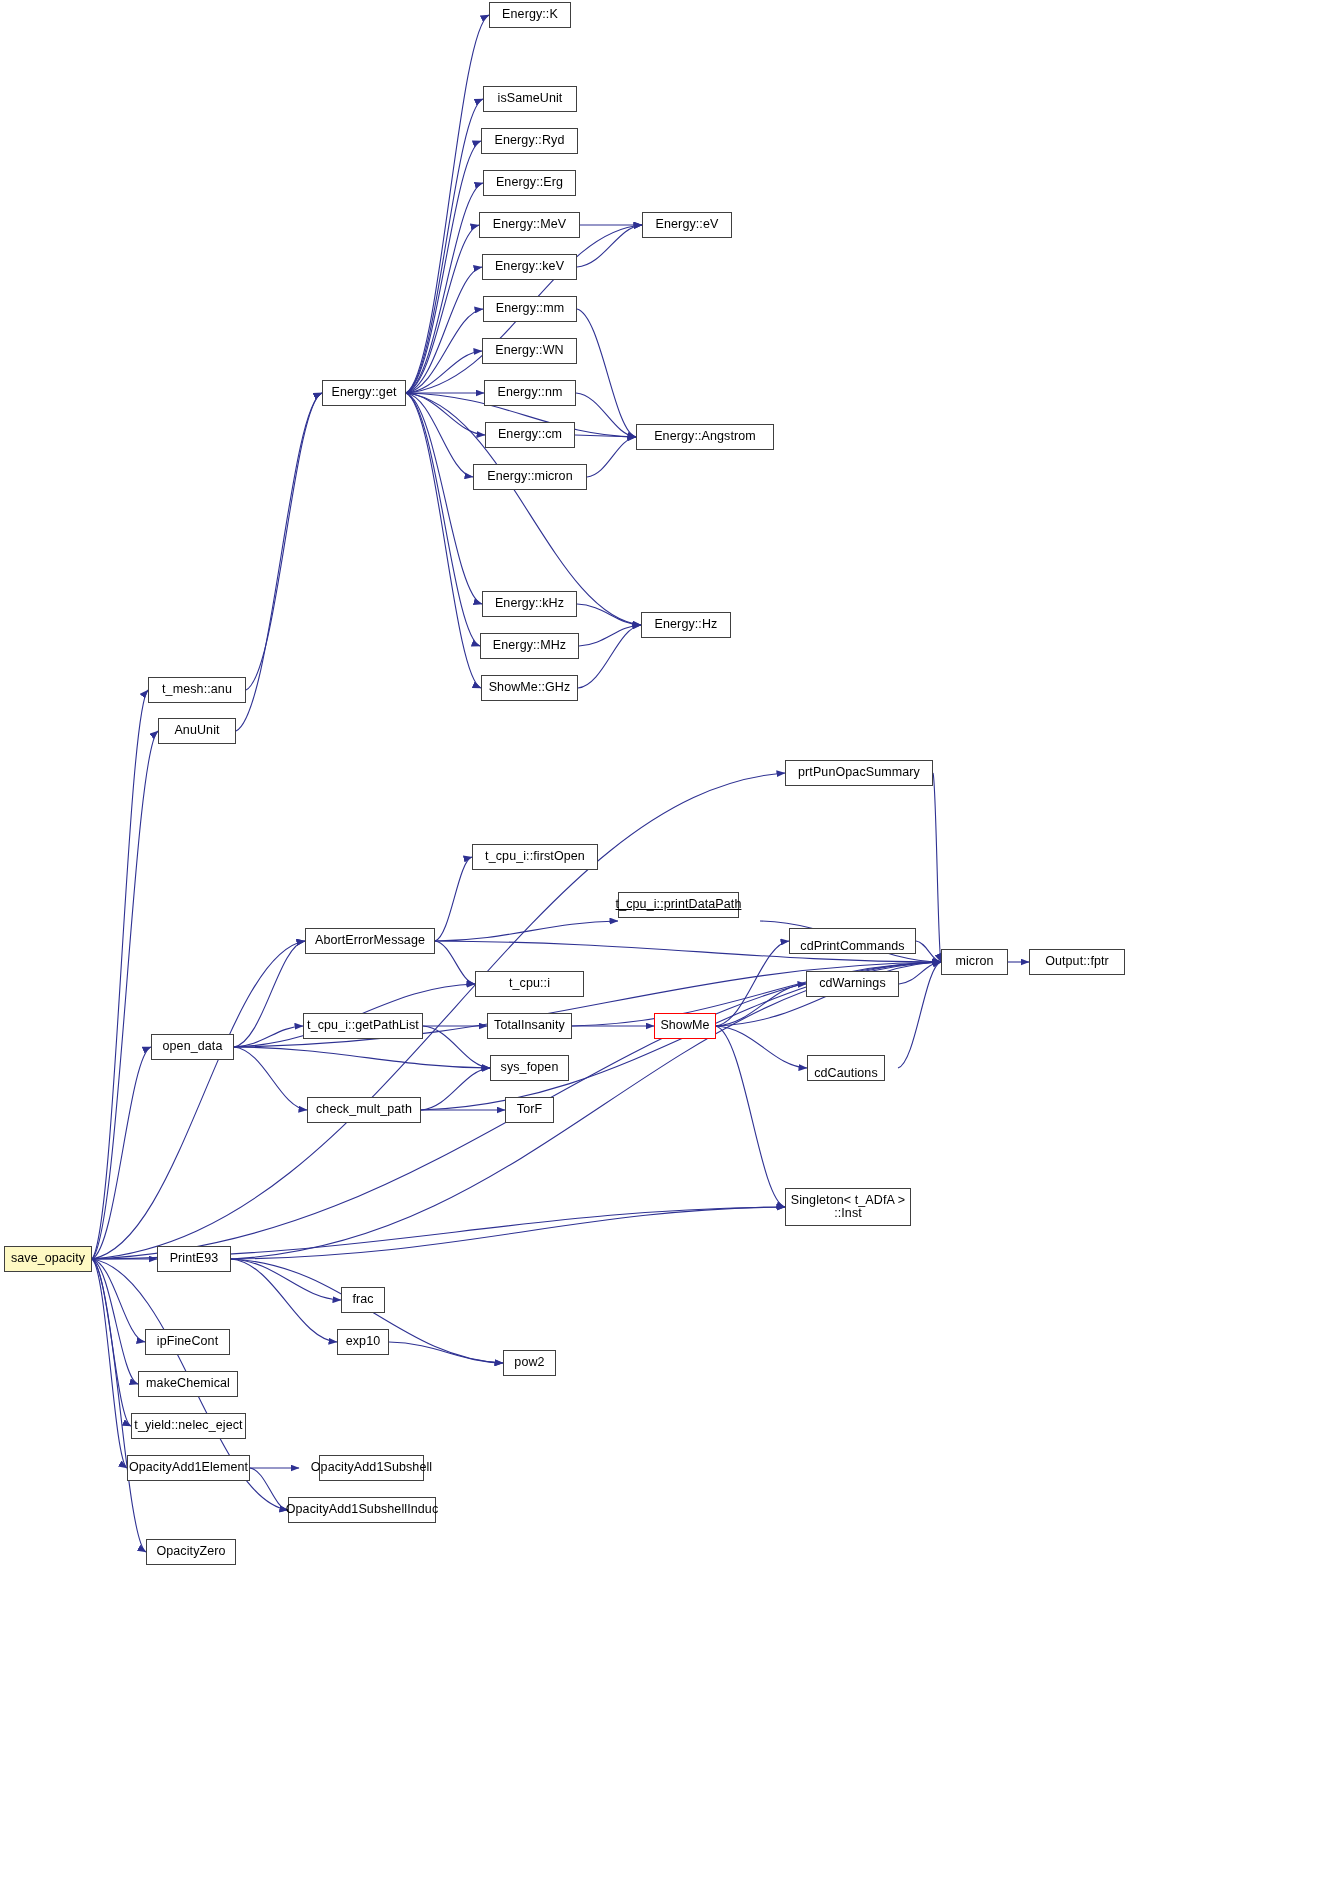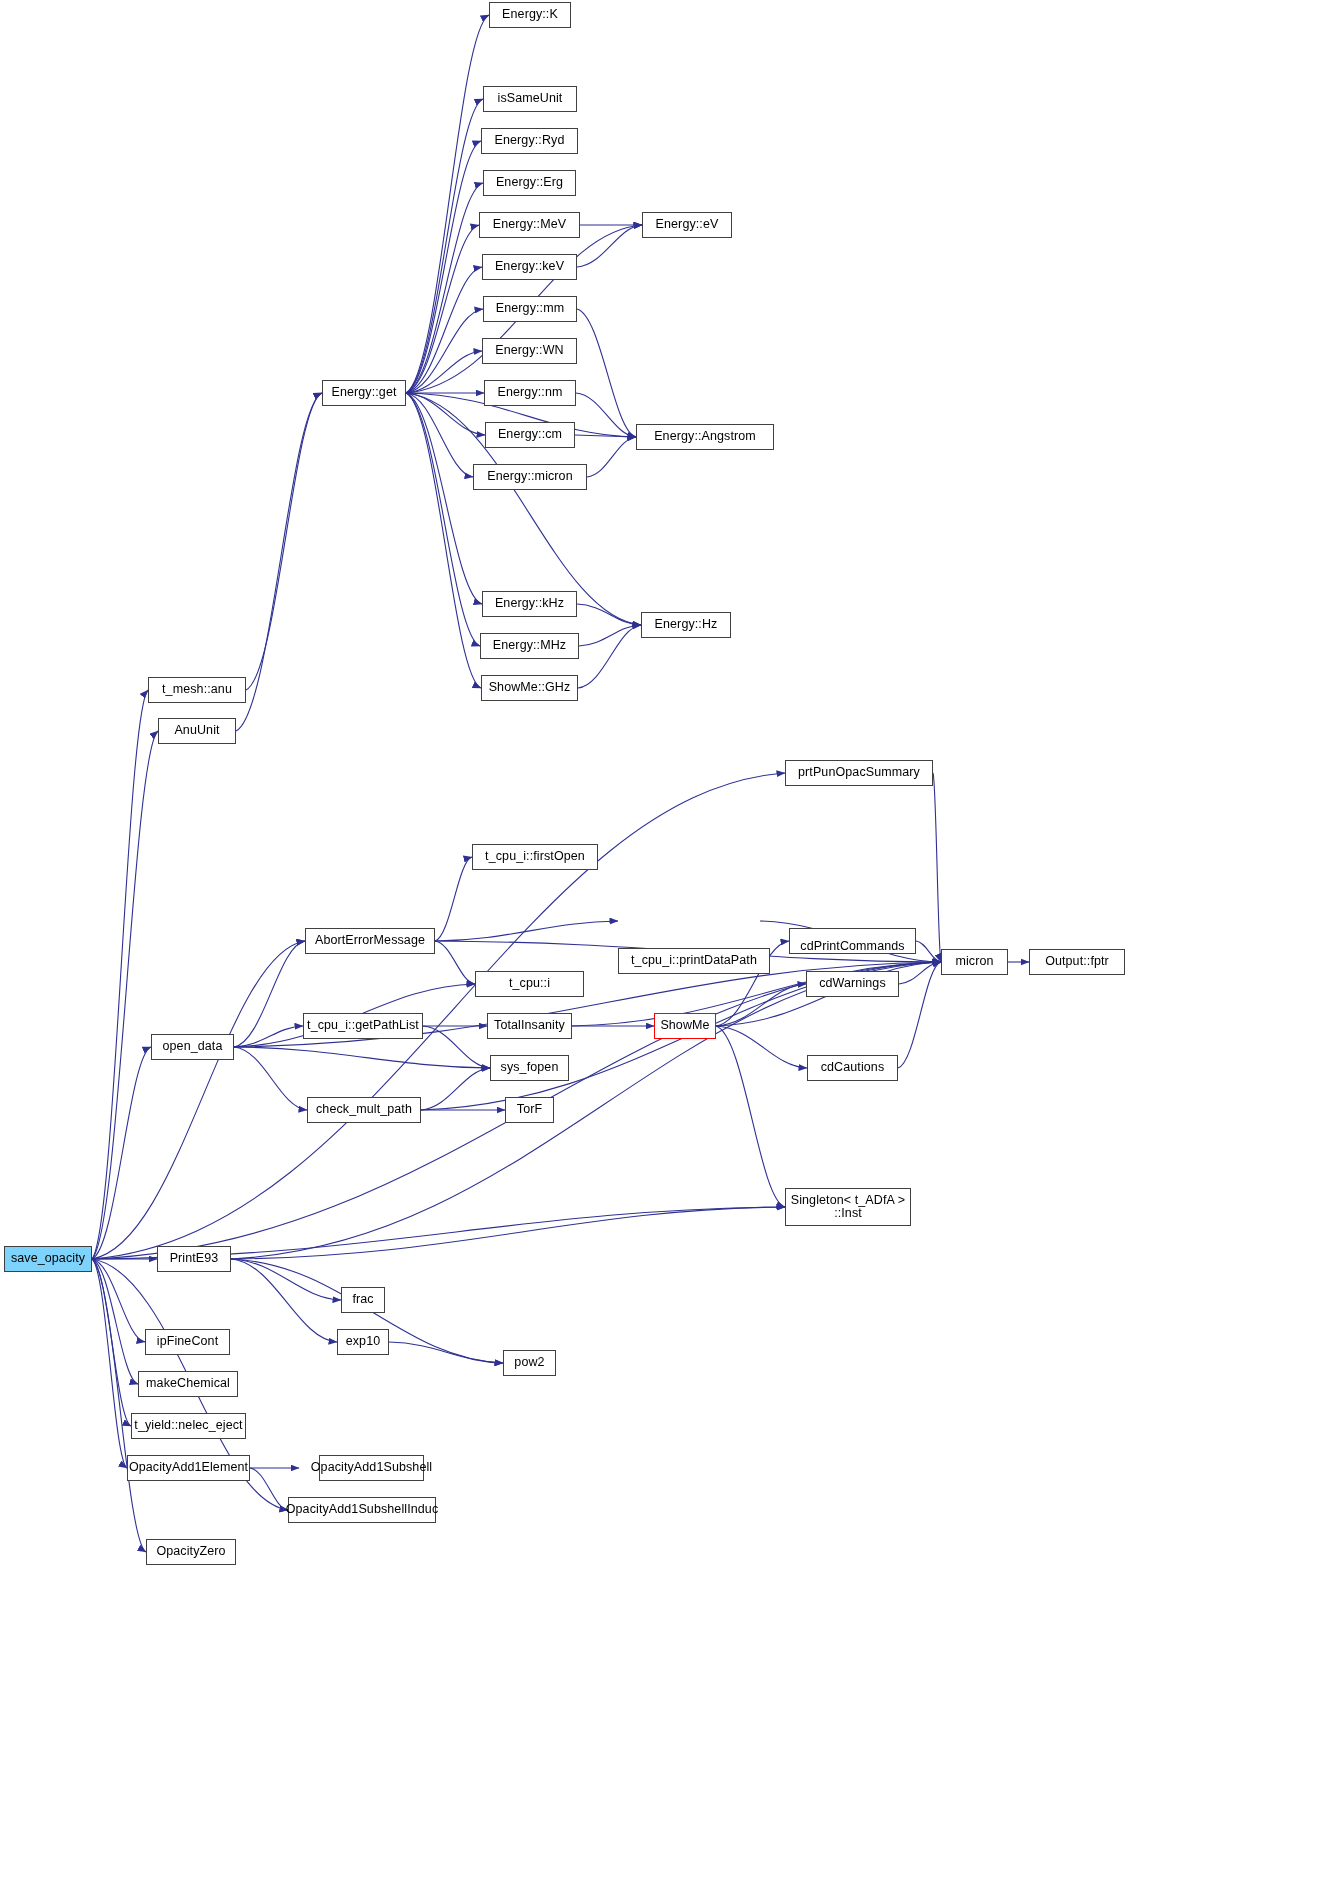--- a/index.html
+++ b/index.html
@@ -26,21 +26,21 @@
     align-items:center;
     justify-content:center;
     font-size:12.5px;
     color:#000000;
     line-height:1.05;
     text-align:center;
     white-space:pre;
     letter-spacing:0.1px;
   }
   .node.root{
-    background:#7dd3fc;
+    background:#fef9c3;
     border:1px solid #404040;
   }
   .node.highlight{
     border:1px solid #ff0000;
   }
   .node .lbl{display:block;}
 </style>
 </head>
 <body>
 
@@ -148,31 +148,31 @@
       <div class="node" style="left: 642px; top: 212px; width: 90px; height: 26px;"><span class="lbl">Energy::eV</span></div>
       <div class="node" style="left: 636px; top: 424px; width: 138px; height: 26px;"><span class="lbl">Energy::Angstrom</span></div>
       <div class="node" style="left: 482px; top: 591px; width: 95px; height: 26px;"><span class="lbl">Energy::kHz</span></div>
       <div class="node" style="left: 480px; top: 633px; width: 99px; height: 26px;"><span class="lbl">Energy::MHz</span></div>
       <div class="node" style="left: 481px; top: 675px; width: 97px; height: 26px;"><span class="lbl">ShowMe::GHz</span></div>
       <div class="node" style="left: 641px; top: 612px; width: 90px; height: 26px;"><span class="lbl">Energy::Hz</span></div>
       <div class="node" style="left: 148px; top: 677px; width: 98px; height: 26px;"><span class="lbl">t_mesh::anu</span></div>
       <div class="node" style="left: 158px; top: 718px; width: 78px; height: 26px;"><span class="lbl">AnuUnit</span></div>
       <div class="node" style="left: 785px; top: 760px; width: 148px; height: 26px;"><span class="lbl">prtPunOpacSummary</span></div>
       <div class="node" style="left: 472px; top: 844px; width: 126px; height: 26px;"><span class="lbl">t_cpu_i::firstOpen</span></div>
-      <div class="node" style="left: 618px; top: 948px; width: 152px; height: 26px;"><span class="lbl">t_cpu_i::printDataPath</span></div>
+      <div class="node" style="left: 618px; top: 892px; width: 121px; height: 26px; text-decoration: underline;"><span class="lbl">t_cpu_i::printDataPath</span></div>
       <div class="node" style="left: 305px; top: 928px; width: 130px; height: 26px;"><span class="lbl">AbortErrorMessage</span></div>
       <div class="node" style="left: 789px; top: 928px; width: 127px; height: 26px; align-items: flex-end;"><span class="lbl">cdPrintCommands</span></div>
       <div class="node" style="left: 941px; top: 949px; width: 67px; height: 26px;"><span class="lbl">micron</span></div>
       <div class="node" style="left: 1029px; top: 949px; width: 96px; height: 26px;"><span class="lbl">Output::fptr</span></div>
       <div class="node" style="left: 806px; top: 971px; width: 93px; height: 26px;"><span class="lbl">cdWarnings</span></div>
       <div class="node" style="left: 475px; top: 971px; width: 109px; height: 26px;"><span class="lbl">t_cpu::i</span></div>
       <div class="node" style="left: 303px; top: 1013px; width: 120px; height: 26px;"><span class="lbl">t_cpu_i::getPathList</span></div>
       <div class="node" style="left: 487px; top: 1013px; width: 85px; height: 26px;"><span class="lbl">TotalInsanity</span></div>
       <div class="node highlight" style="left: 654px; top: 1013px; width: 62px; height: 26px;"><span class="lbl">ShowMe</span></div>
-      <div class="node" style="left: 807px; top: 1055px; width: 91px; height: 26px;"><span class="lbl">cdCautions</span></div>
+      <div class="node" style="left: 807px; top: 1055px; width: 78px; height: 26px; align-items: flex-end;"><span class="lbl">cdCautions</span></div>
       <div class="node" style="left: 151px; top: 1034px; width: 83px; height: 26px;"><span class="lbl">open_data</span></div>
       <div class="node" style="left: 490px; top: 1055px; width: 79px; height: 26px;"><span class="lbl">sys_fopen</span></div>
       <div class="node" style="left: 307px; top: 1097px; width: 114px; height: 26px;"><span class="lbl">check_mult_path</span></div>
       <div class="node" style="left: 505px; top: 1097px; width: 49px; height: 26px;"><span class="lbl">TorF</span></div>
       <div class="node" style="left: 785px; top: 1188px; width: 126px; height: 38px;"><span class="lbl">Singleton&lt; t_ADfA &gt;
 ::Inst</span></div>
       <div class="node root" style="left: 4px; top: 1246px; width: 88px; height: 26px;"><span class="lbl">save_opacity</span></div>
       <div class="node" style="left: 157px; top: 1246px; width: 74px; height: 26px;"><span class="lbl">PrintE93</span></div>
       <div class="node" style="left: 341px; top: 1287px; width: 44px; height: 26px;"><span class="lbl">frac</span></div>
       <div class="node" style="left: 145px; top: 1329px; width: 85px; height: 26px;"><span class="lbl">ipFineCont</span></div>

